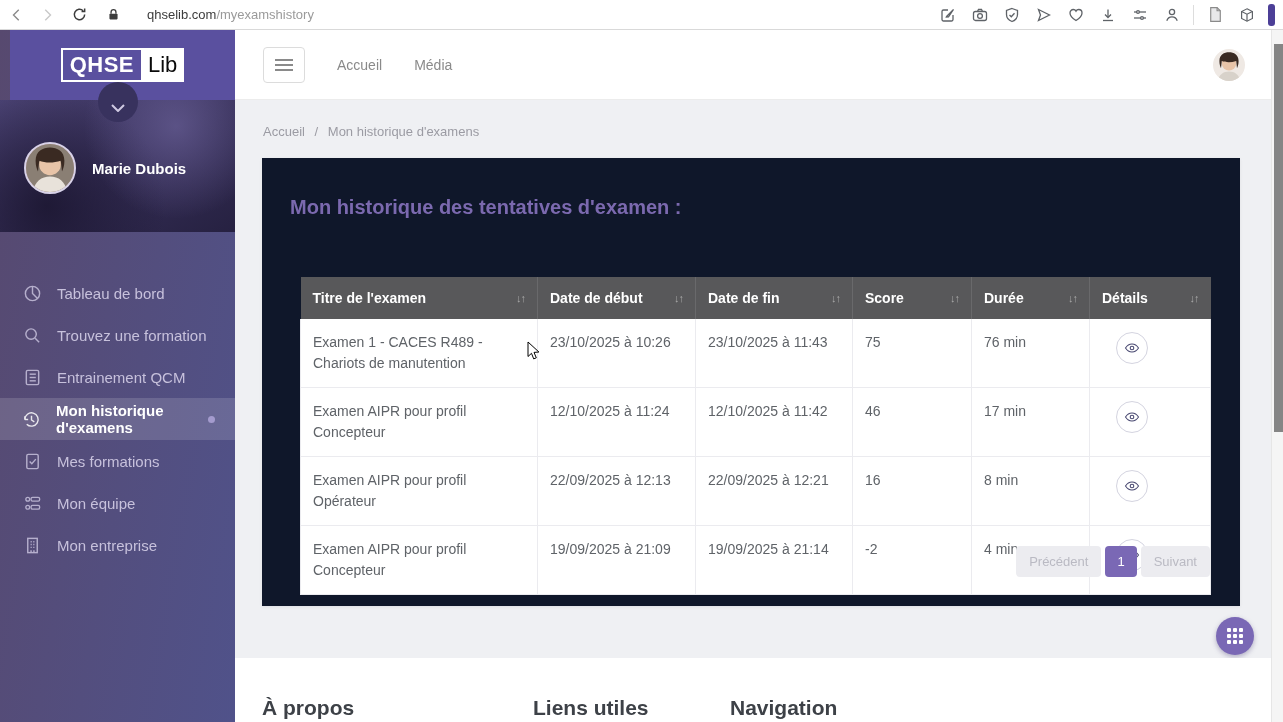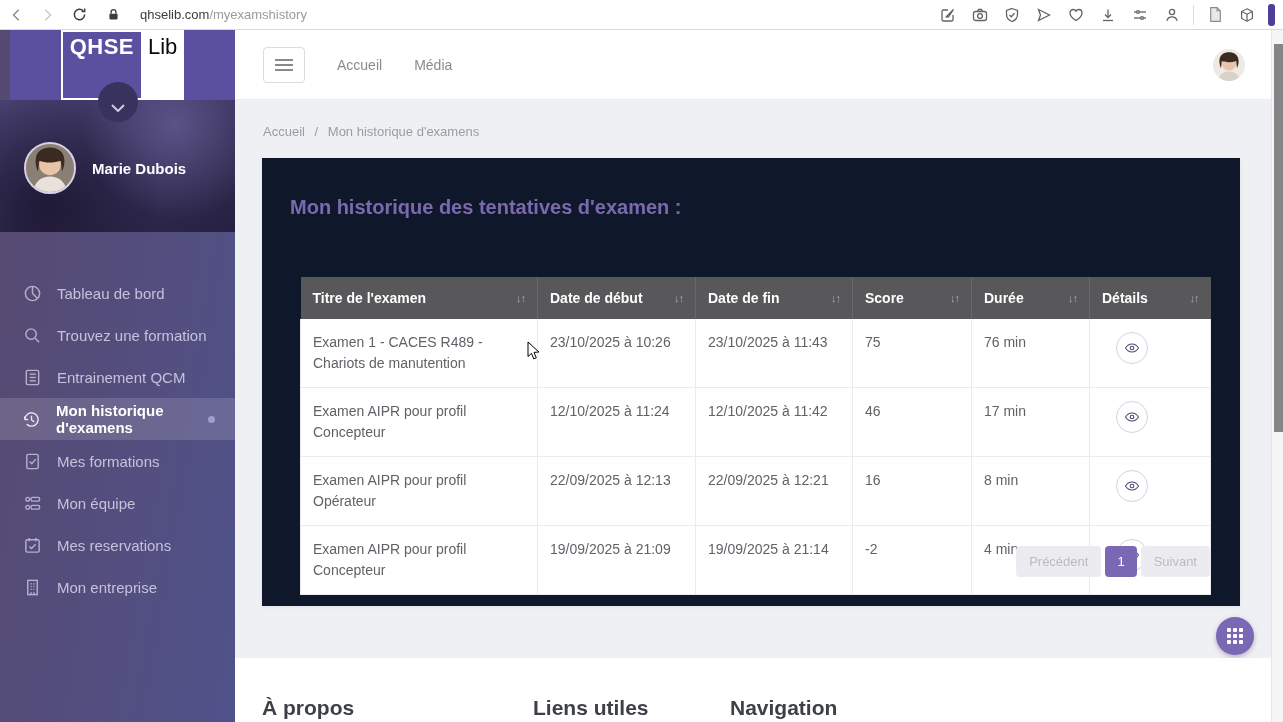--- a/index.html
+++ b/index.html
@@ -8,32 +8,32 @@
     position:relative; width:1283px; height:722px; overflow:hidden;
     background:#fff; font-family:"Liberation Sans", sans-serif;
   }
   
   .browser-bar {
     position:absolute; top:0; left:0; right:0; height:30px; background:#fff;
     border-bottom:1px solid #d9d9d9; display:flex; align-items:center; z-index:40;
   }
   .bb-icon { display:flex; align-items:center; justify-content:center; width:22px; height:22px; flex:0 0 auto; }
   .bb-icon svg { display:block; }
-  .url-box { display:flex; align-items:center; margin-left:16px; }
+  .url-box { display:flex; align-items:center; margin-left:23px; }
   .url-domain { font-size:13px; color:#3c3c3c; }
   .url-path { font-size:13px; color:#9a9a9a; }
   .bb-right { margin-left:auto; display:flex; align-items:center; gap:10px; padding-right:8px; }
   .bb-sep { width:1px; height:20px; background:#ddd; }
   .bb-pill { width:7px; height:22px; border-radius:3px; background:#4c3f97; }
   
   .sidebar {
     position:absolute; top:30px; left:0; width:235px; bottom:0;
     background:linear-gradient(100deg,#57496f 0%,#50528a 100%); z-index:30;
   }
-  .sidebar-header { height:70px; background:#5a509f; display:flex; justify-content:center;margin-left:10px; }
+  .sidebar-header { height:70px; background:#5a509f; display:flex; align-items:center; justify-content:center;margin-left:10px; }
   .logo { display:flex; align-items:stretch; }
   .logo-qhse { color:#fff; border:2px solid #fff; border-right:none; padding:2px 7px; font-weight:bold; font-size:22px; letter-spacing:.5px; }
   .logo-lib { background:#fff; color:#0a0a0a; font-weight:normal; font-size:22px; padding:4px 7px; }
   .profile {
     position:relative; height:132px;
     background:
       radial-gradient(circle at 75% 20%, rgba(120,110,170,.55) 0%, rgba(120,110,170,0) 45%),
       radial-gradient(circle at 20% 80%, rgba(25,20,45,.8) 0%, rgba(25,20,45,0) 55%),
       linear-gradient(150deg,#4a4273 0%,#342d55 55%,#262141 100%);
   }
@@ -286,31 +286,20 @@
       <div class="menu-item">
         <span class="mi-icon">
           <svg width="19" height="19" viewBox="0 0 20 20" fill="none" stroke="currentColor" stroke-width="1.4">
               <circle cx="5" cy="5.5" r="2"></circle>
               <rect x="8.5" y="3.5" width="9" height="4" rx="1.5"></rect>
               <circle cx="5" cy="14" r="2"></circle>
               <rect x="8.5" y="12" width="9" height="4" rx="1.5"></rect>
             </svg>
         </span>
         <span>Mon équipe</span>
-      </div>
-      <div class="menu-item">
-        <span class="mi-icon">
-          <svg width="19" height="19" viewBox="0 0 20 20" fill="none" stroke="currentColor" stroke-width="1.5">
-              <rect x="3" y="4" width="14" height="13" rx="1.5"></rect>
-              <line x1="6.5" y1="2" x2="6.5" y2="5.5"></line>
-              <line x1="13.5" y1="2" x2="13.5" y2="5.5"></line>
-              <polyline points="6.8,11 9,13.2 13.2,8.8"></polyline>
-            </svg>
-        </span>
-        <span>Mes reservations</span>
       </div>
       <div class="menu-item">
         <span class="mi-icon">
           <svg width="19" height="19" viewBox="0 0 20 20" fill="none" stroke="currentColor" stroke-width="1.5">
               <rect x="5" y="2.5" width="10" height="15"></rect>
               <line x1="8" y1="6" x2="9.2" y2="6"></line>
               <line x1="10.8" y1="6" x2="12" y2="6"></line>
               <line x1="8" y1="9" x2="9.2" y2="9"></line>
               <line x1="10.8" y1="9" x2="12" y2="9"></line>
               <line x1="8" y1="12" x2="9.2" y2="12"></line>

